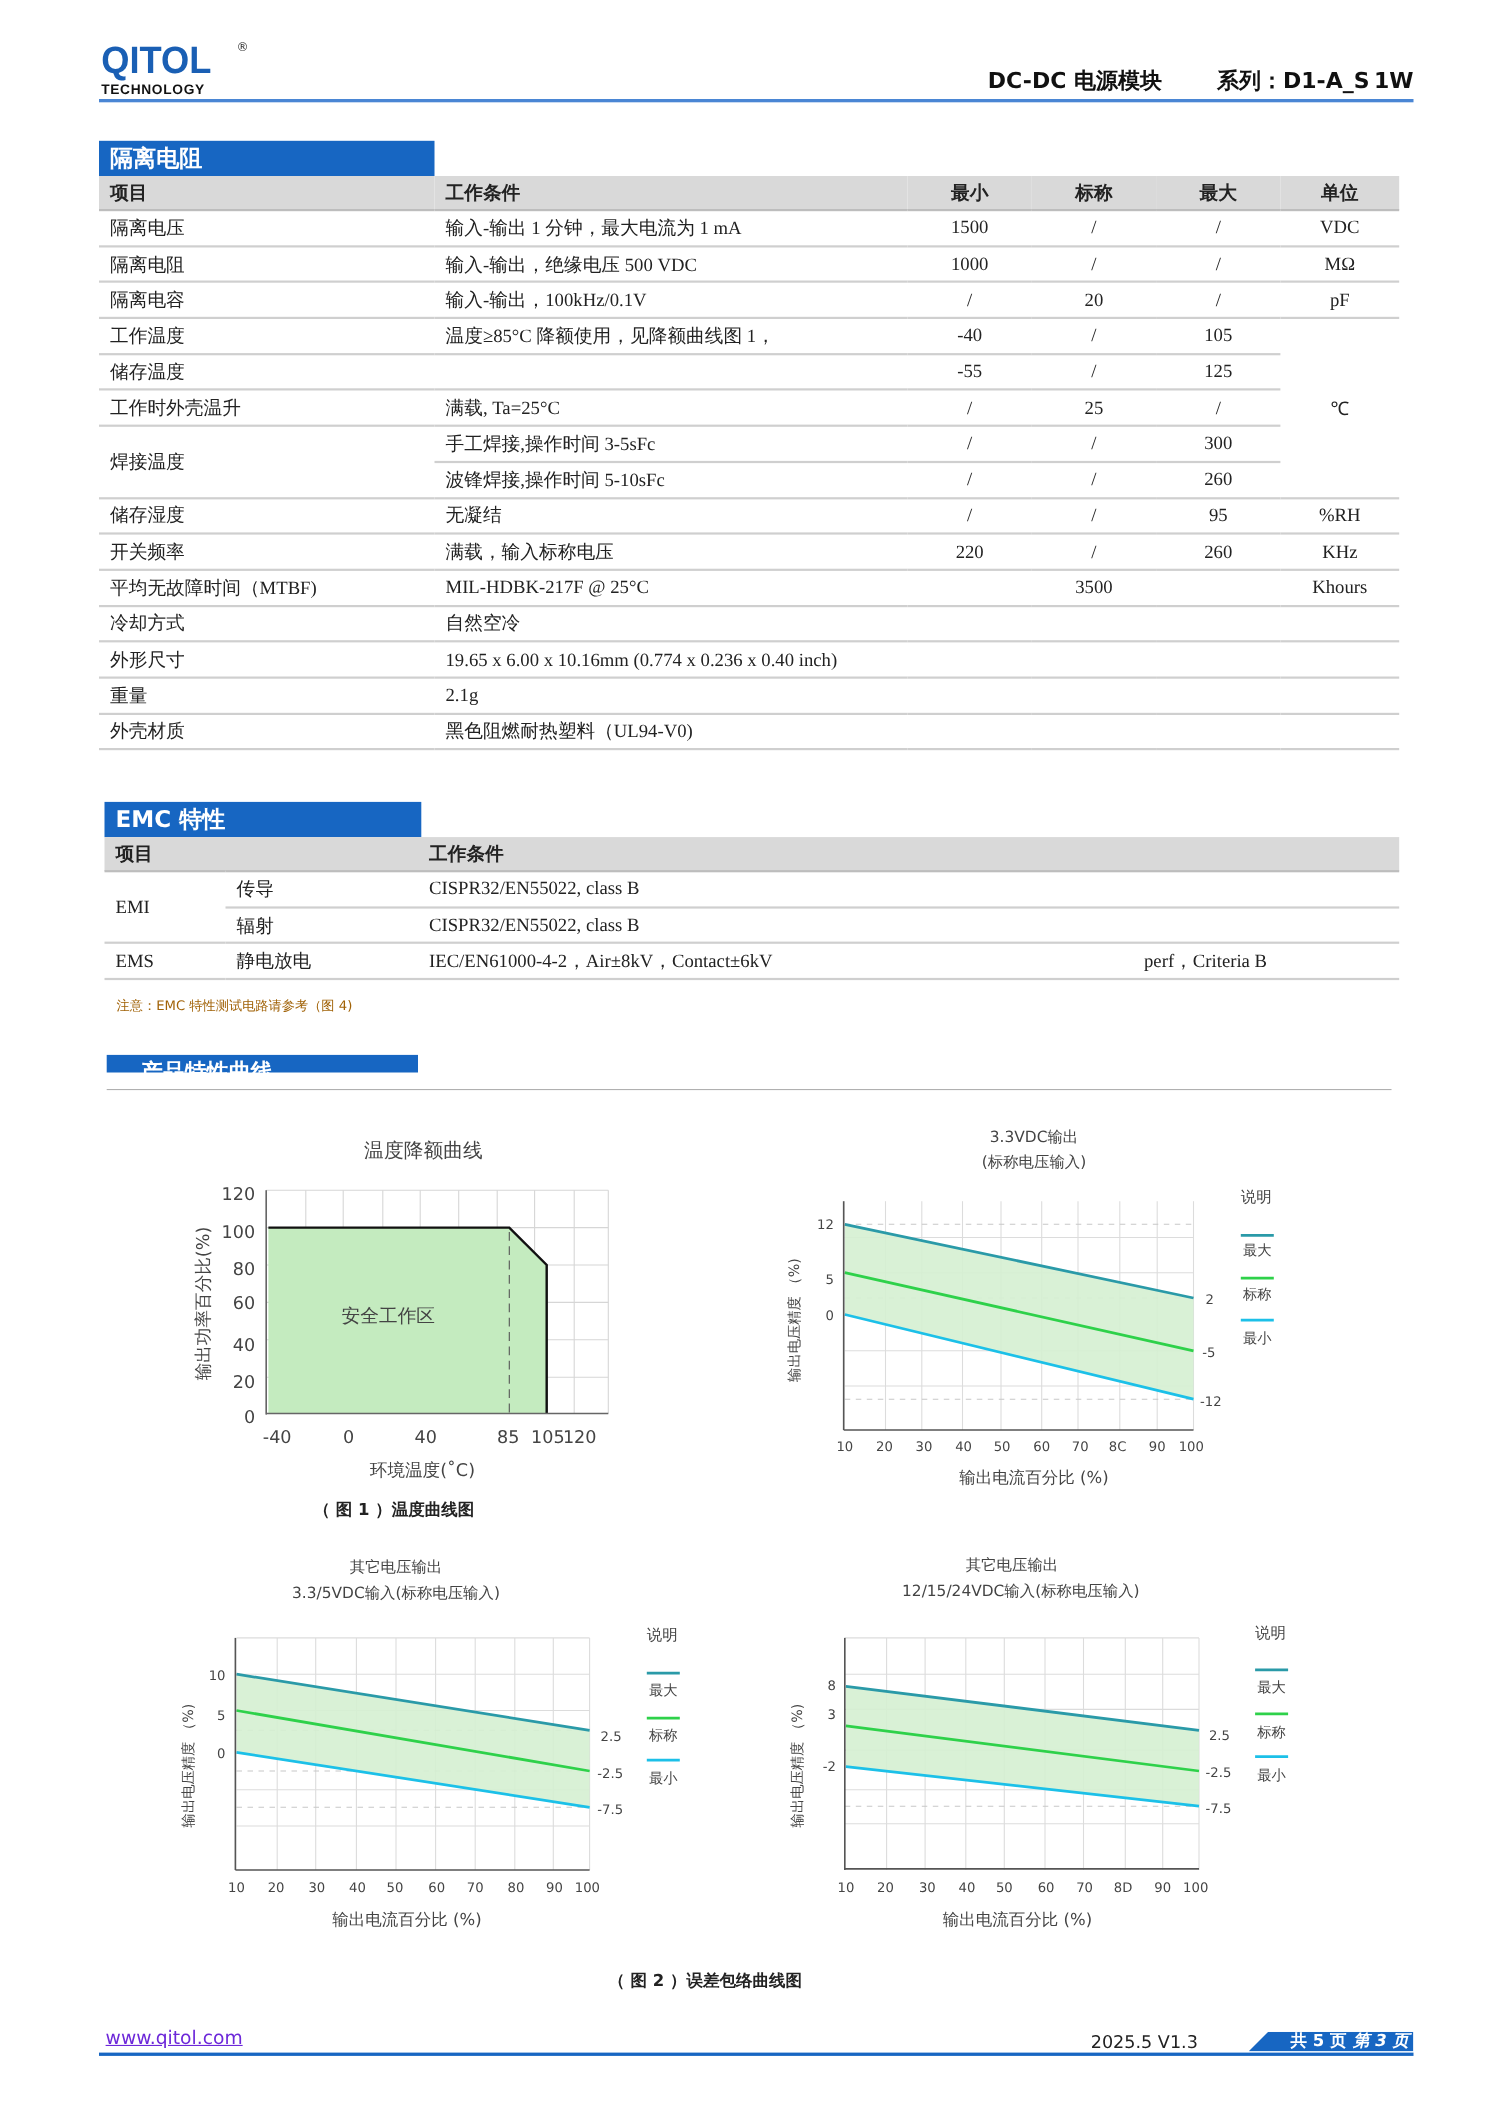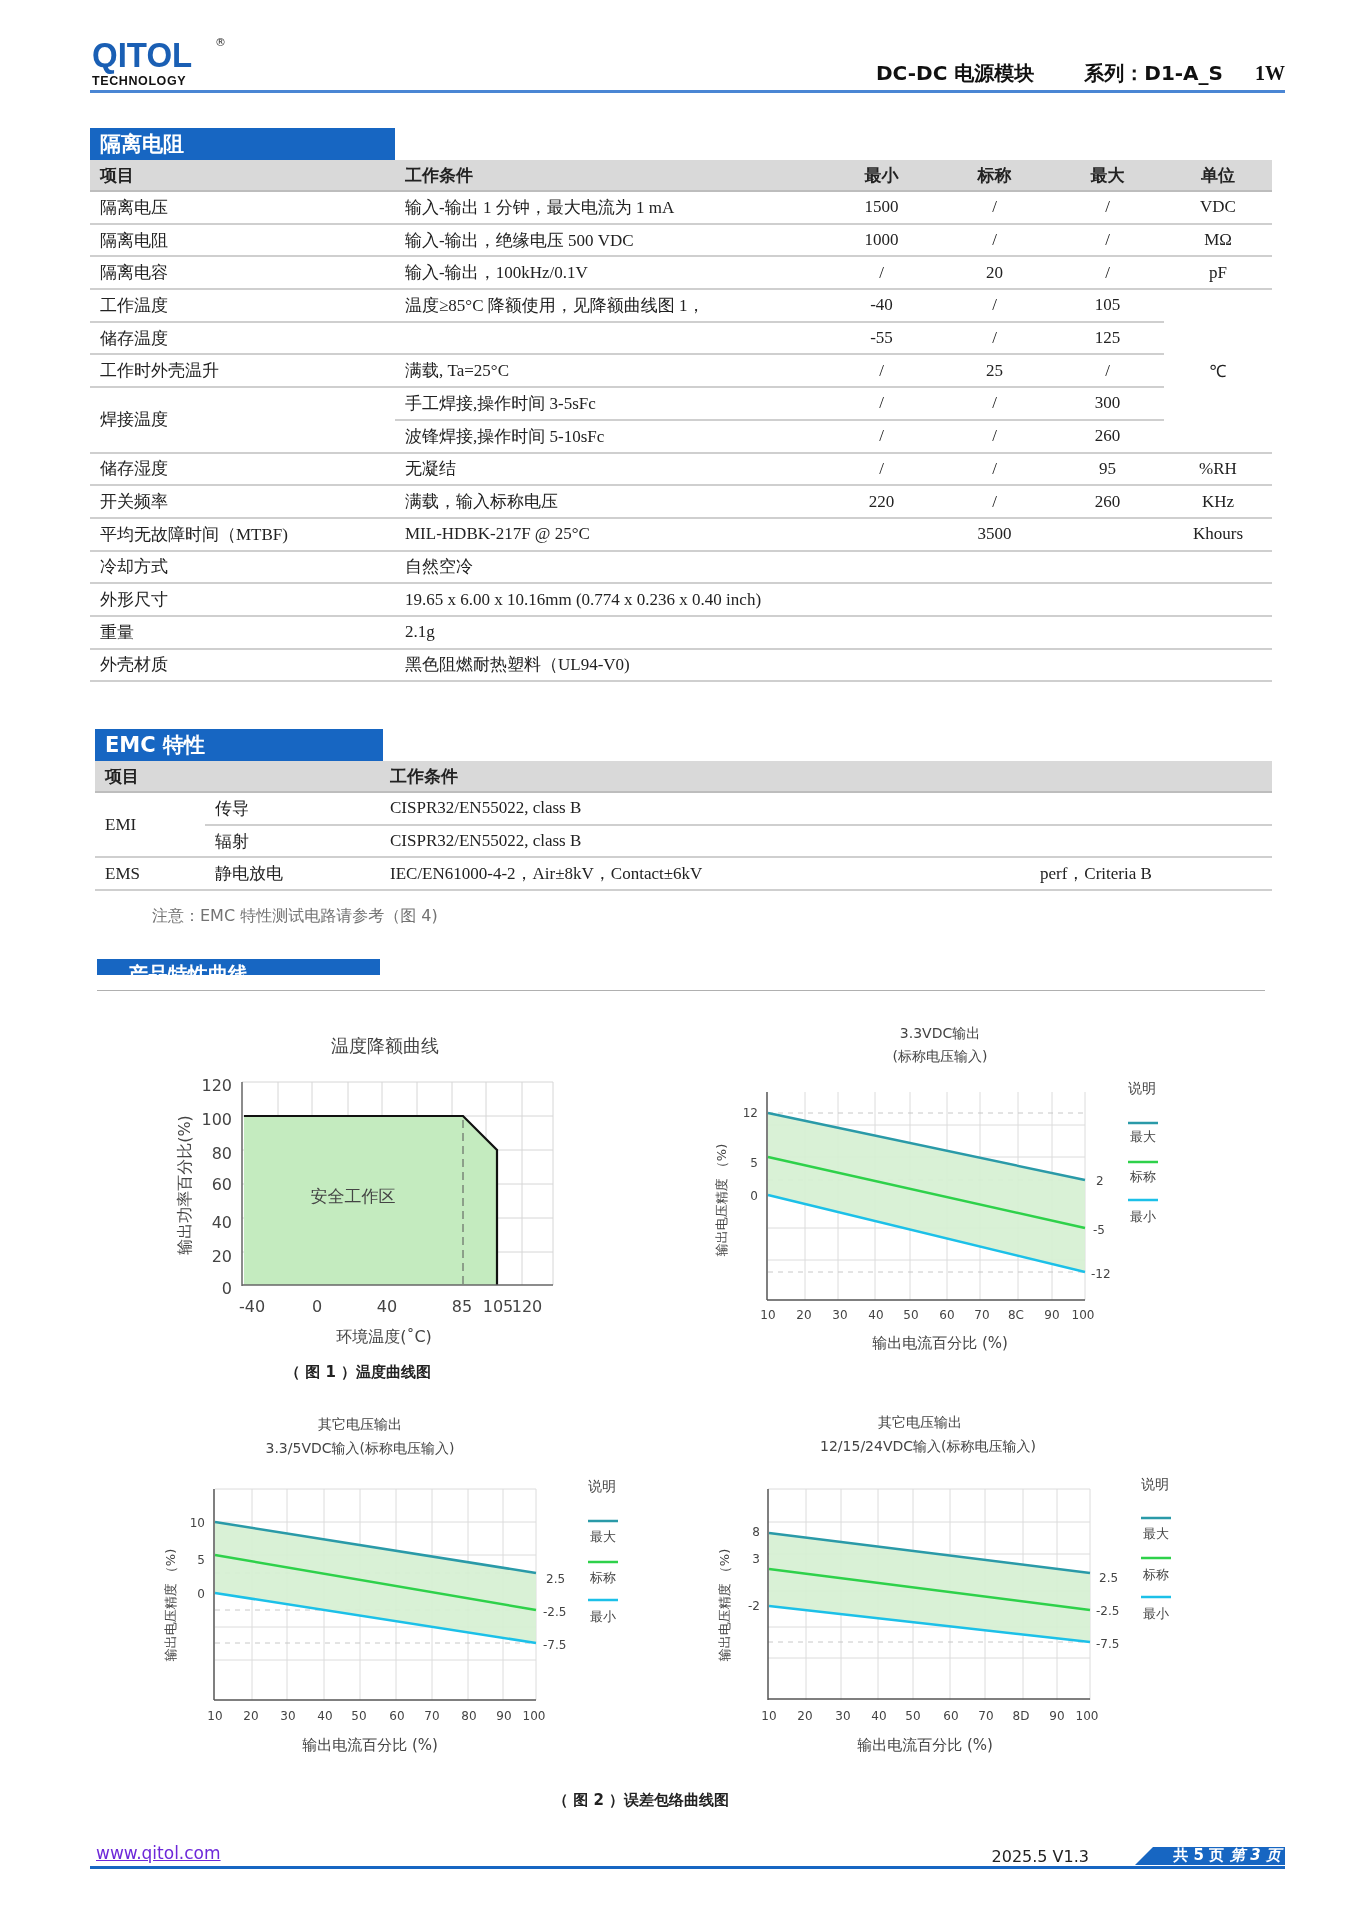--- a/index.html
+++ b/index.html
@@ -8,35 +8,35 @@
 
   
   .header { position: absolute; left: 90px; top: 38px; width: 1195px; height: 58px; }
   .logo { position: absolute; left: 2px; top: 0; }
   .logo-main { font-family: "Liberation Sans", sans-serif; font-weight: bold; font-size: 33px; color: #1a5fb4; letter-spacing: 0px; line-height: 34px; transform: scaleY(1.05); }
   .logo-reg { position: absolute; left: 123px; top: -2px; font-size: 11px; color: #333; }
   .logo-sub { font-family: "Liberation Sans", sans-serif; font-weight: bold; font-size: 12.5px; color: #111; letter-spacing: 0.6px; line-height: 14px; margin-top: 2px; }
   .header-title { position: absolute; right: 0; top: 22px; font-size: 20px; font-weight: bold; color: #111; white-space: nowrap; }
   .header-title span { margin-left: 50px; }
   .header-title span.first { margin-left: 0; }
-  .header-title span.pw { margin-left: 32px; font-family: Liberation Serif, serif; }
+  .header-title span.pw { margin-left: 4px; }
   .header-rule { position: absolute; left: 0; top: 52px; width: 1195px; height: 3px; background: #4a86d4; }
 
   
   .section-banner { position: absolute; height: 32px; background: #1766c2; color: #fff; font-weight: bold; font-size: 21px; line-height: 32px; padding-left: 10px; }
   .section-underline { position: absolute; height: 1px; background: #b0b0b0; }
 
   
   table { border-collapse: collapse; position: absolute; font-size: 17px; color: #222; font-family: Liberation Serif, serif; }
   th { background: #d9d9d9; font-weight: bold; text-align: left; height: 31px; padding: 0 10px; border-bottom: 2px solid #bdbdbd; font-size: 17px; }
   td { height: 32.7px; padding: 0 10px; border-bottom: 2px solid #cfcfcf; white-space: nowrap; }
   .c { text-align: center; }
   th.c { text-align: center; }
 
-  .note { position: absolute; font-size: 16px; color: #737373; margin-left: 46px; }
+  .note { position: absolute; font-size: 12px; color: #a16207; }
 
   
   .chart-svg { position: absolute; }
   .chart-svg text { font-family: "DejaVu Sans", sans-serif; fill: #444; }
 
   .fig-caption { position: absolute; font-size: 15px; font-weight: bold; color: #222; }
 
   
   .footer { position: absolute; left: 90px; top: 1843px; width: 1195px; height: 30px; }
   .footer-url { position: absolute; left: 6px; top: 0; font-size: 17px; color: #6d28d9; text-decoration: underline; }

